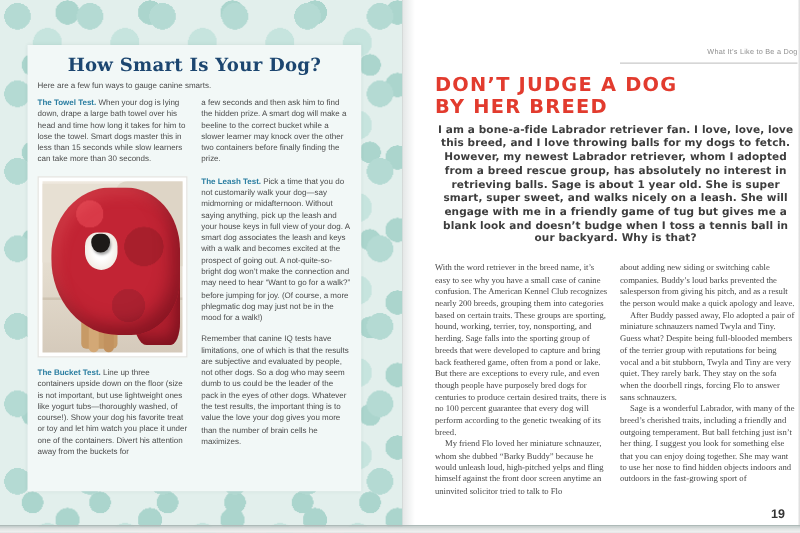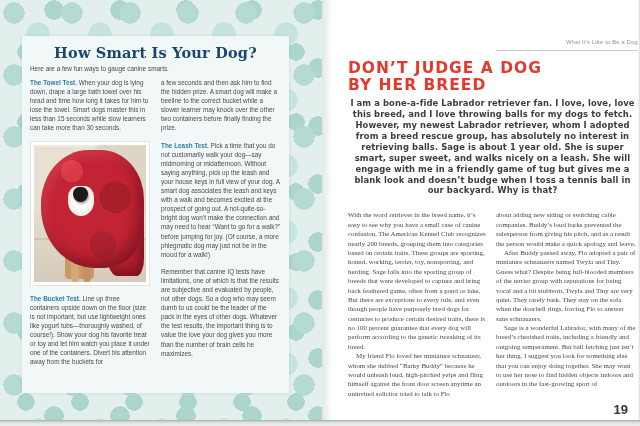--- a/index.html
+++ b/index.html
@@ -110,21 +110,21 @@
   .rcols{display:flex;gap:8px;}
   .rcol{width:140px;}
   .rcol p{
     margin:0;font-family:"Liberation Serif",serif;
     font-size:6.9px;line-height:1.36;color:#474747;text-align:left;
   }
   .rcol p.indent{text-indent:8px;}
   .rcol p + p{margin-top:0;}
   .pagenum{
     position:absolute;right:12px;bottom:9px;
-    font-size:13px;font-weight:bold;color:#333333;margin-left:12px;
+    font-size:10px;font-weight:bold;color:#333333;margin-left:12px;
   }
   
   .bottom-edge{
     position:absolute;left:0;bottom:0;width:640px;height:6px;
     background:linear-gradient(to bottom,#c2cbca 0%,#dfe3e2 40%,#f2f2f2 100%);
     border-top:1px solid #aebab8;box-sizing:border-box;
   }
   .right-edge{
     position:absolute;right:0;top:0;width:2px;height:426px;
     background:linear-gradient(to left,#d8d8d8,rgba(216,216,216,0));

